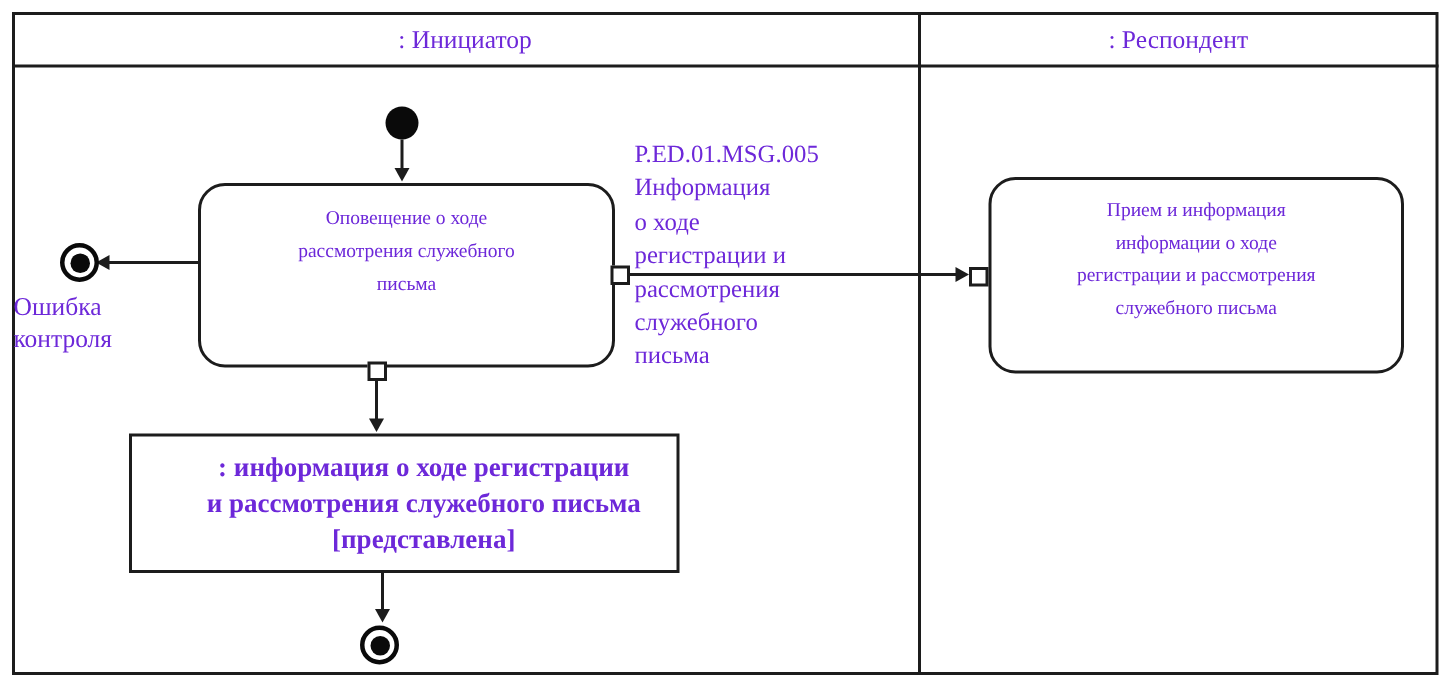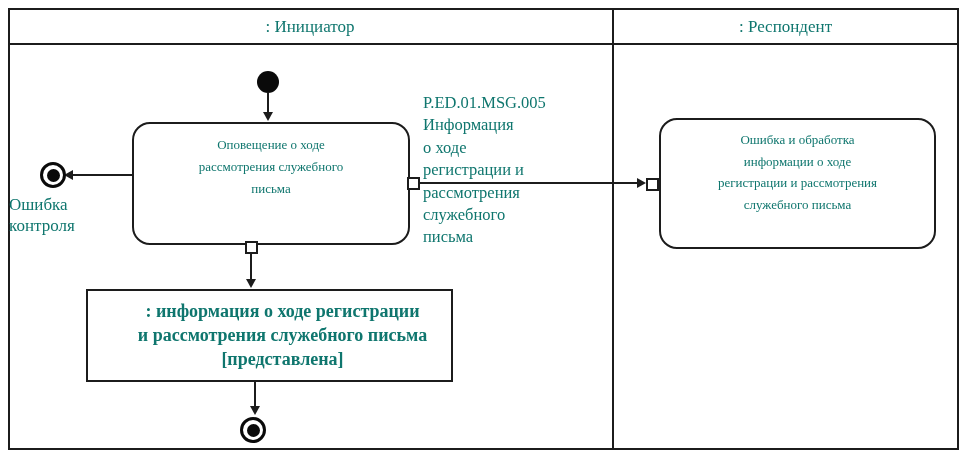--- a/index.html
+++ b/index.html
@@ -6,21 +6,21 @@
     margin: 0;
     padding: 0;
     background: #ffffff;
   }
   #stage {
     position: relative;
     width: 964px;
     height: 460px;
     background: #ffffff;
     font-family: "Liberation Serif", "DejaVu Serif", serif;
-    color: #0f766e;
+    color: #6d28d9;
     overflow: hidden;
   }
   .abs { position: absolute; }
   .line { background: #1c1c1c; }
   .frame {
     left: 8px; top: 8px; width: 947px; height: 438px;
     border: 2px solid #1c1c1c;
     box-sizing: content-box;
     background: #ffffff;
   }
@@ -166,21 +166,21 @@
     <span class="tline">Информация</span>
     <span class="tline">о ходе</span>
     <span class="tline">регистрации и</span>
     <span class="tline">рассмотрения</span>
     <span class="tline">служебного</span>
     <span class="tline">письма</span>
   </div>
 
   <div class="abs action-box" id="action-respondent">
     <div class="pad">
-      <span class="tline">Ошибка и обработка</span>
+      <span class="tline">Прием и информация</span>
       <span class="tline">информации о ходе</span>
       <span class="tline">регистрации и рассмотрения</span>
       <span class="tline">служебного письма</span>
     </div>
   </div>
 
   <div class="abs pin" id="pin-out-bottom"></div>
   <div class="abs line" style="left:250px; top:254px; width:2px; height:27px;"></div>
   <div class="abs arrowhead down" style="left:246px; top:279px;"></div>
 

